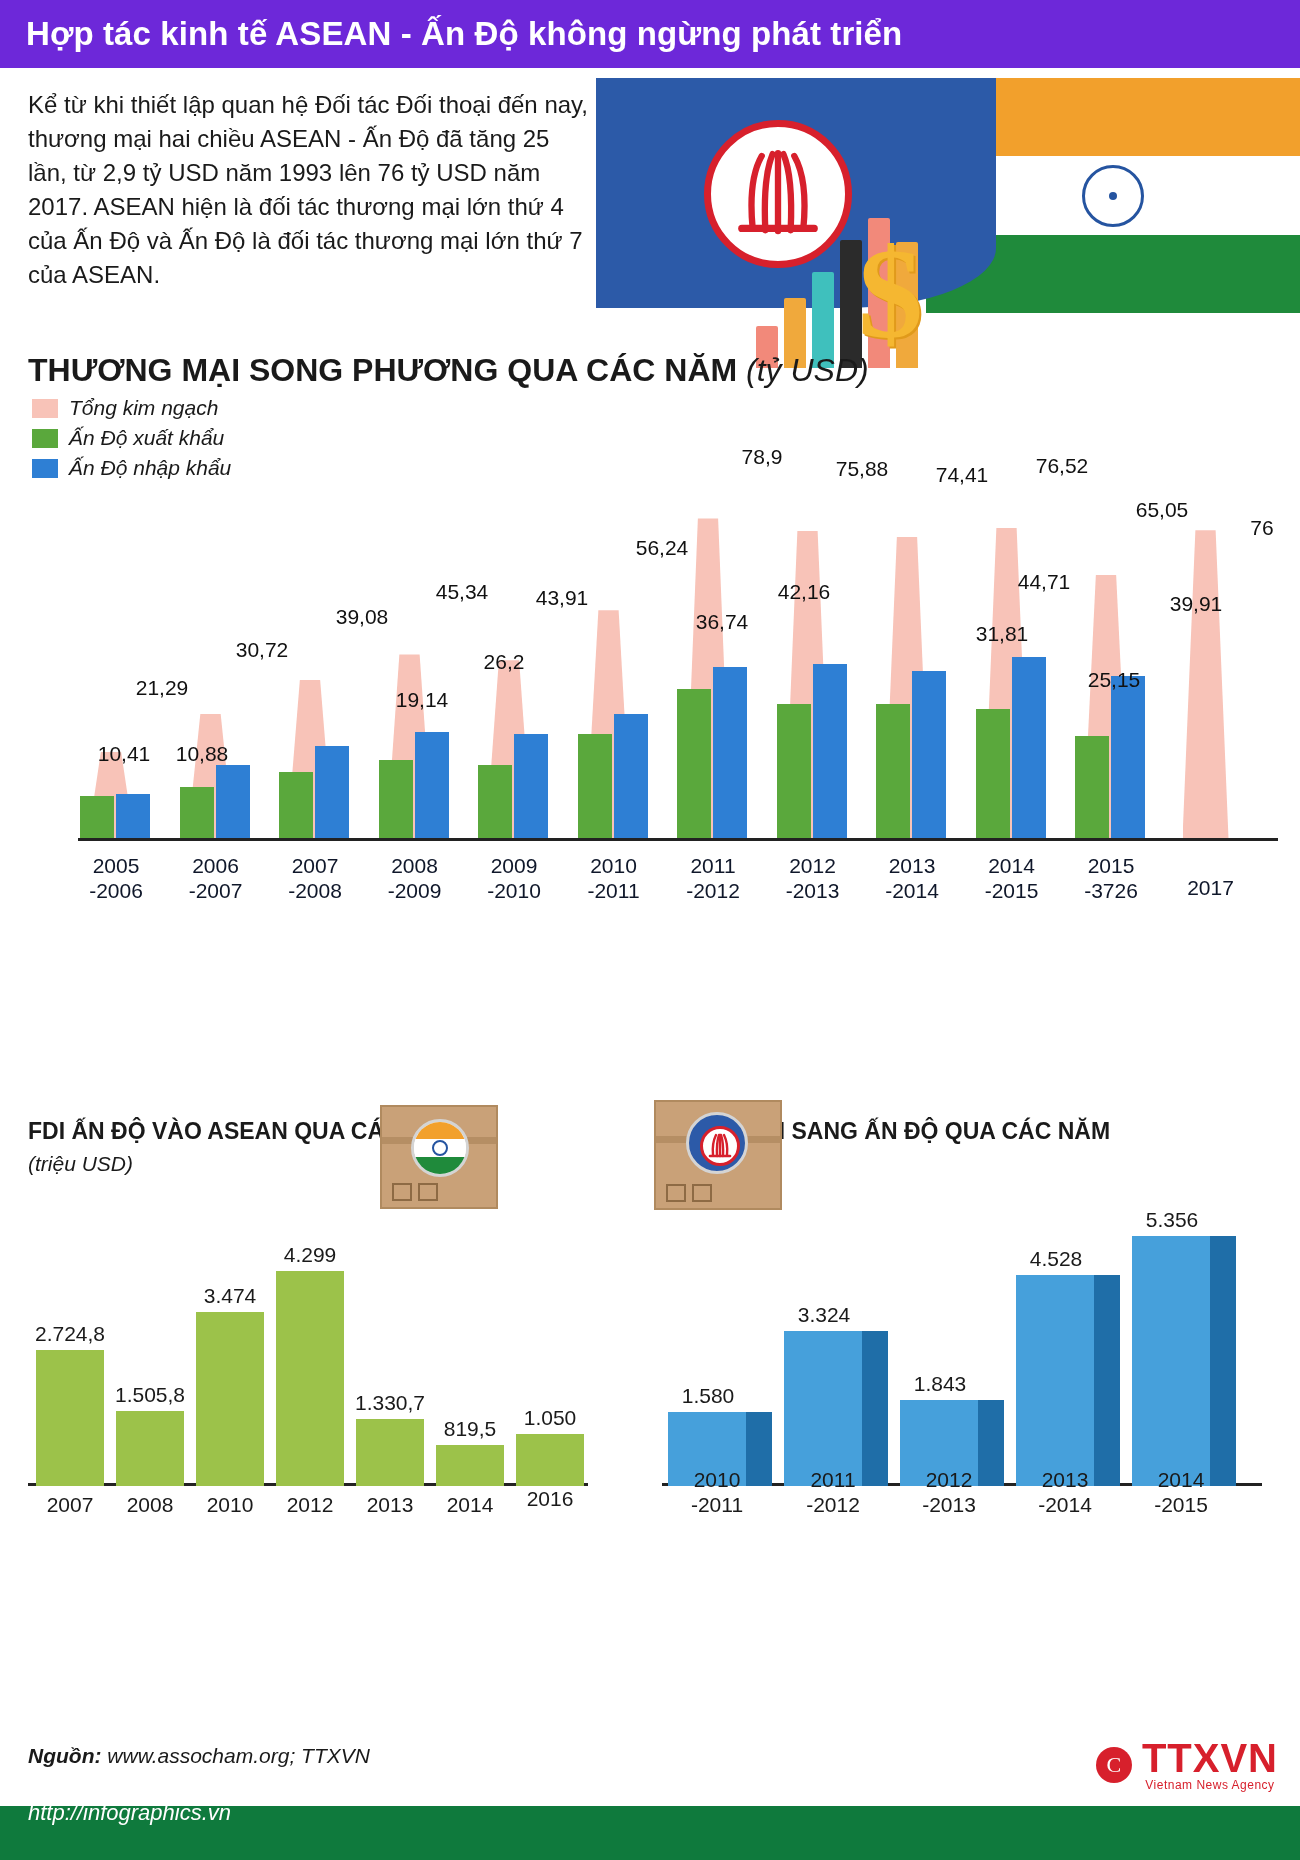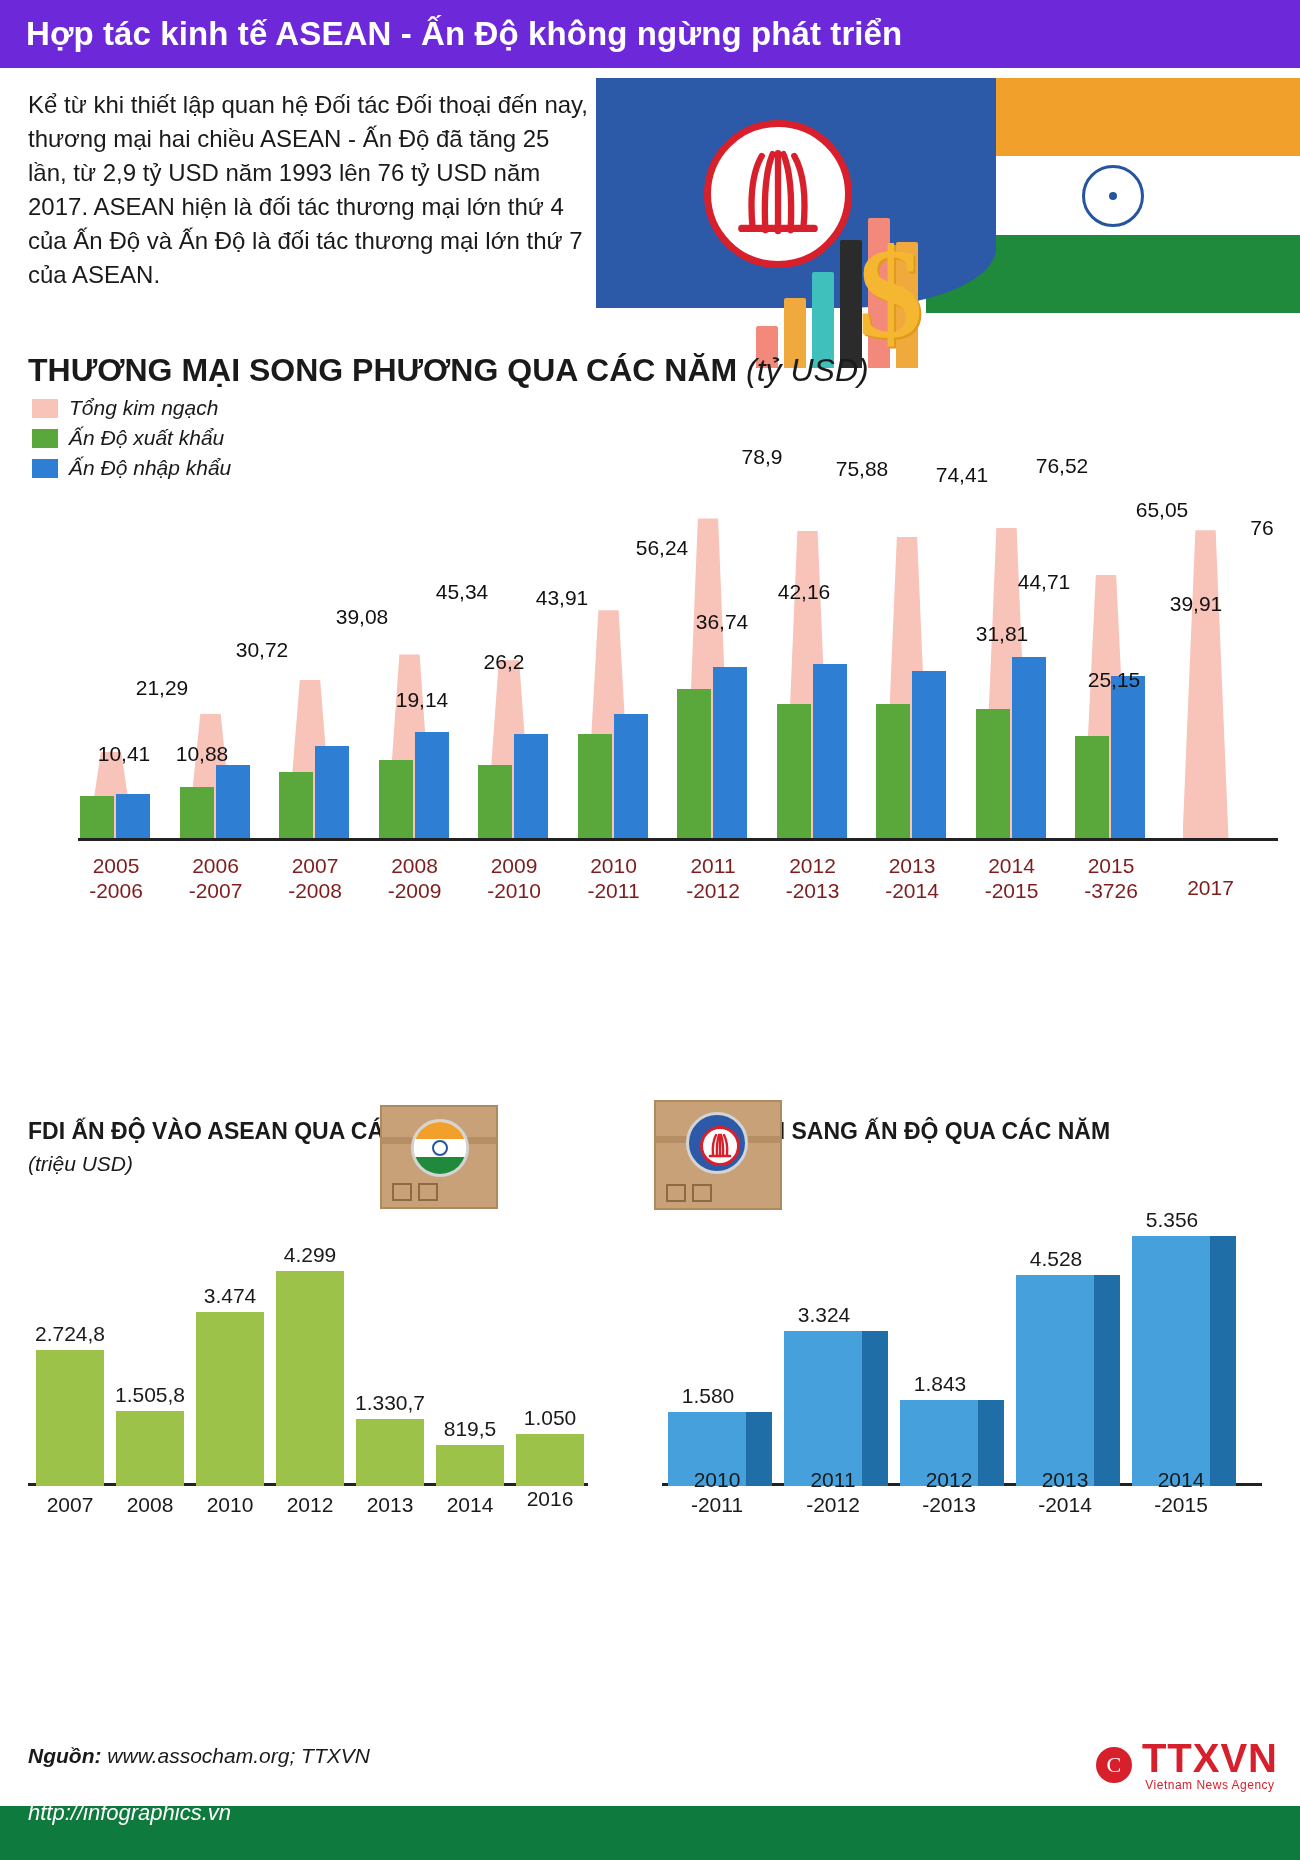--- a/index.html
+++ b/index.html
@@ -71,21 +71,21 @@
   .chart1 { position:absolute; left:60px; top:400px; width:1220px; height:440px; }
   .axis1 { position:absolute; left:18px; top:438px; width:1200px; height:3px; background:#222; }
   .bar { position:absolute; bottom:0; }
   .bar.total {
     background:#f8c3b8;
     clip-path: polygon(28% 0%, 72% 0%, 100% 100%, 0% 100%);
   }
   .bar.exp { background:#5aa83c; }
   .bar.imp { background:#2e7fd4; }
   .vlab { position:absolute; font-size:21px; color:#111; white-space:nowrap; text-align:center; }
-  .xlab { position:absolute; font-size:21px; text-align:center; color:#7f1d1d; line-height:1.18; }
+  .xlab { position:absolute; font-size:21px; text-align:center; color:#0f172a; line-height:1.18; }
 
   
   .sec2-title { position:absolute; left:28px; top:1118px; font-size:23px; font-weight:bold; }
   .sec2-unit { position:absolute; left:28px; top:1152px; font-size:21px; font-style:italic; }
   .sec3-title { position:absolute; left:662px; top:1118px; font-size:23px; font-weight:bold; }
   .sec3-unit { position:absolute; left:662px; top:1152px; font-size:21px; font-style:italic; }
 
   .chart2 { position:absolute; left:28px; top:1190px; width:600px; height:330px; }
   .chart3 { position:absolute; left:662px; top:1190px; width:610px; height:330px; }
   .axis2 { position:absolute; left:0; bottom:34px; height:3px; background:#222; }

